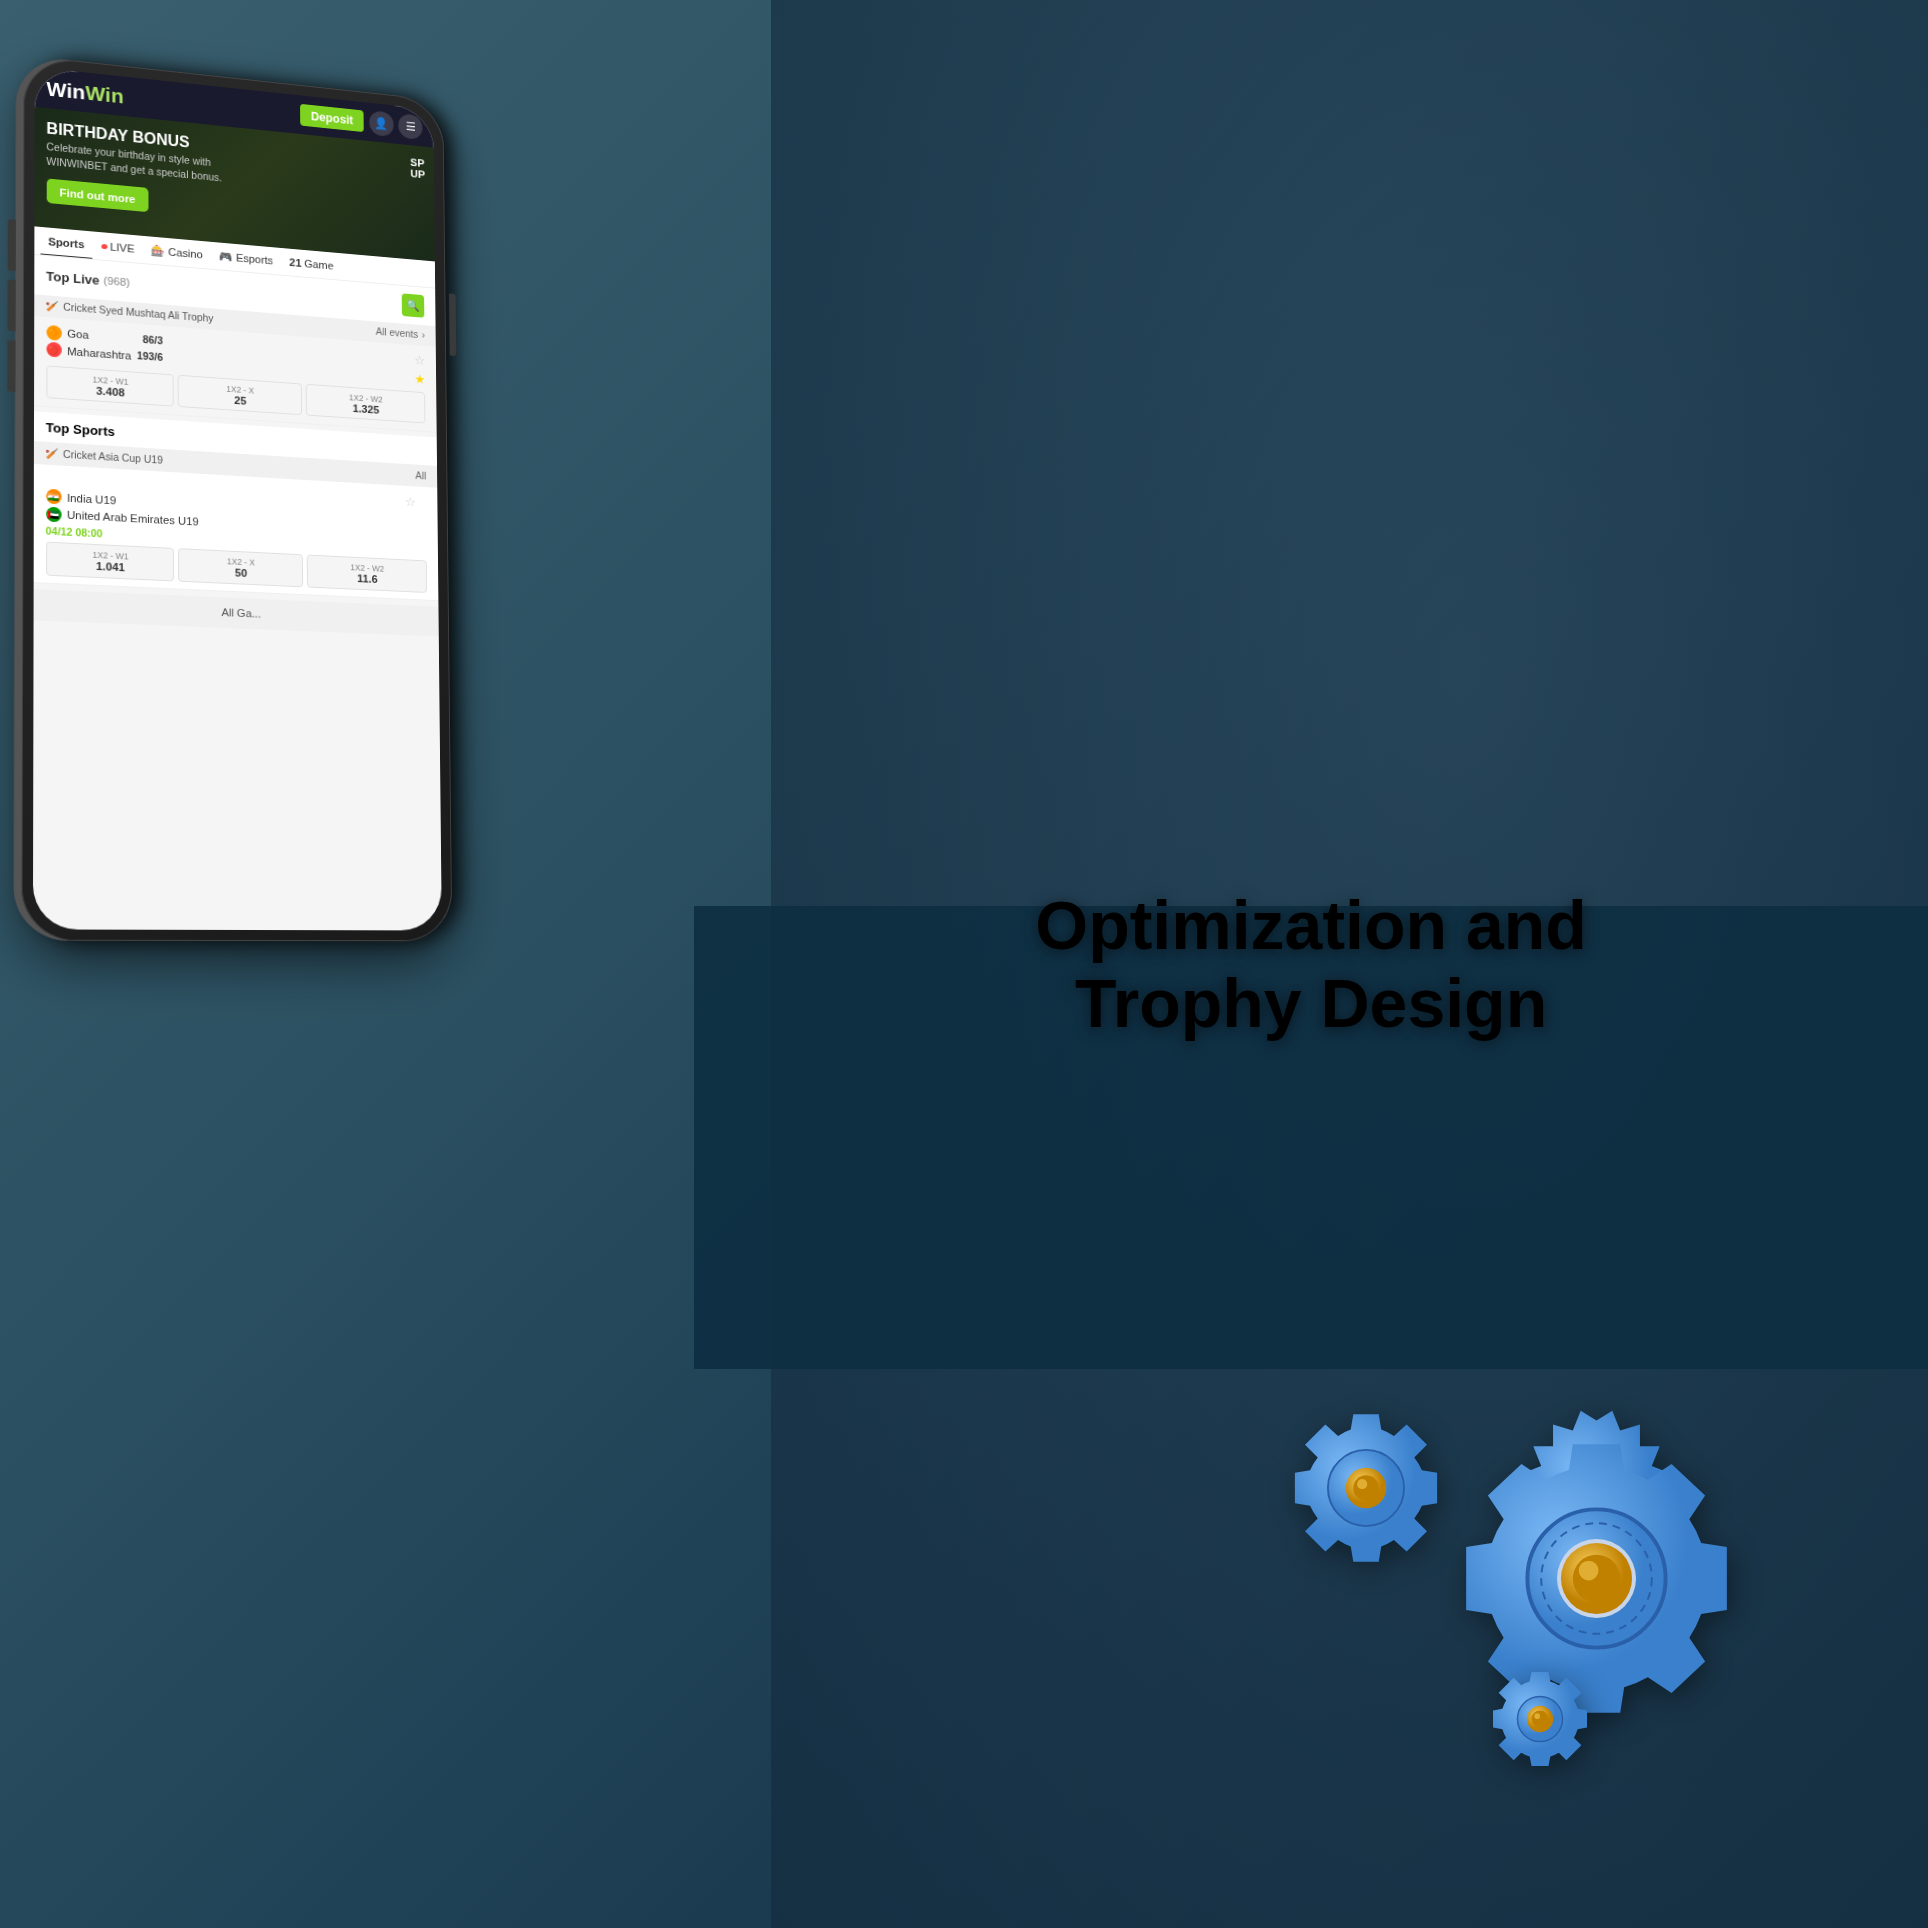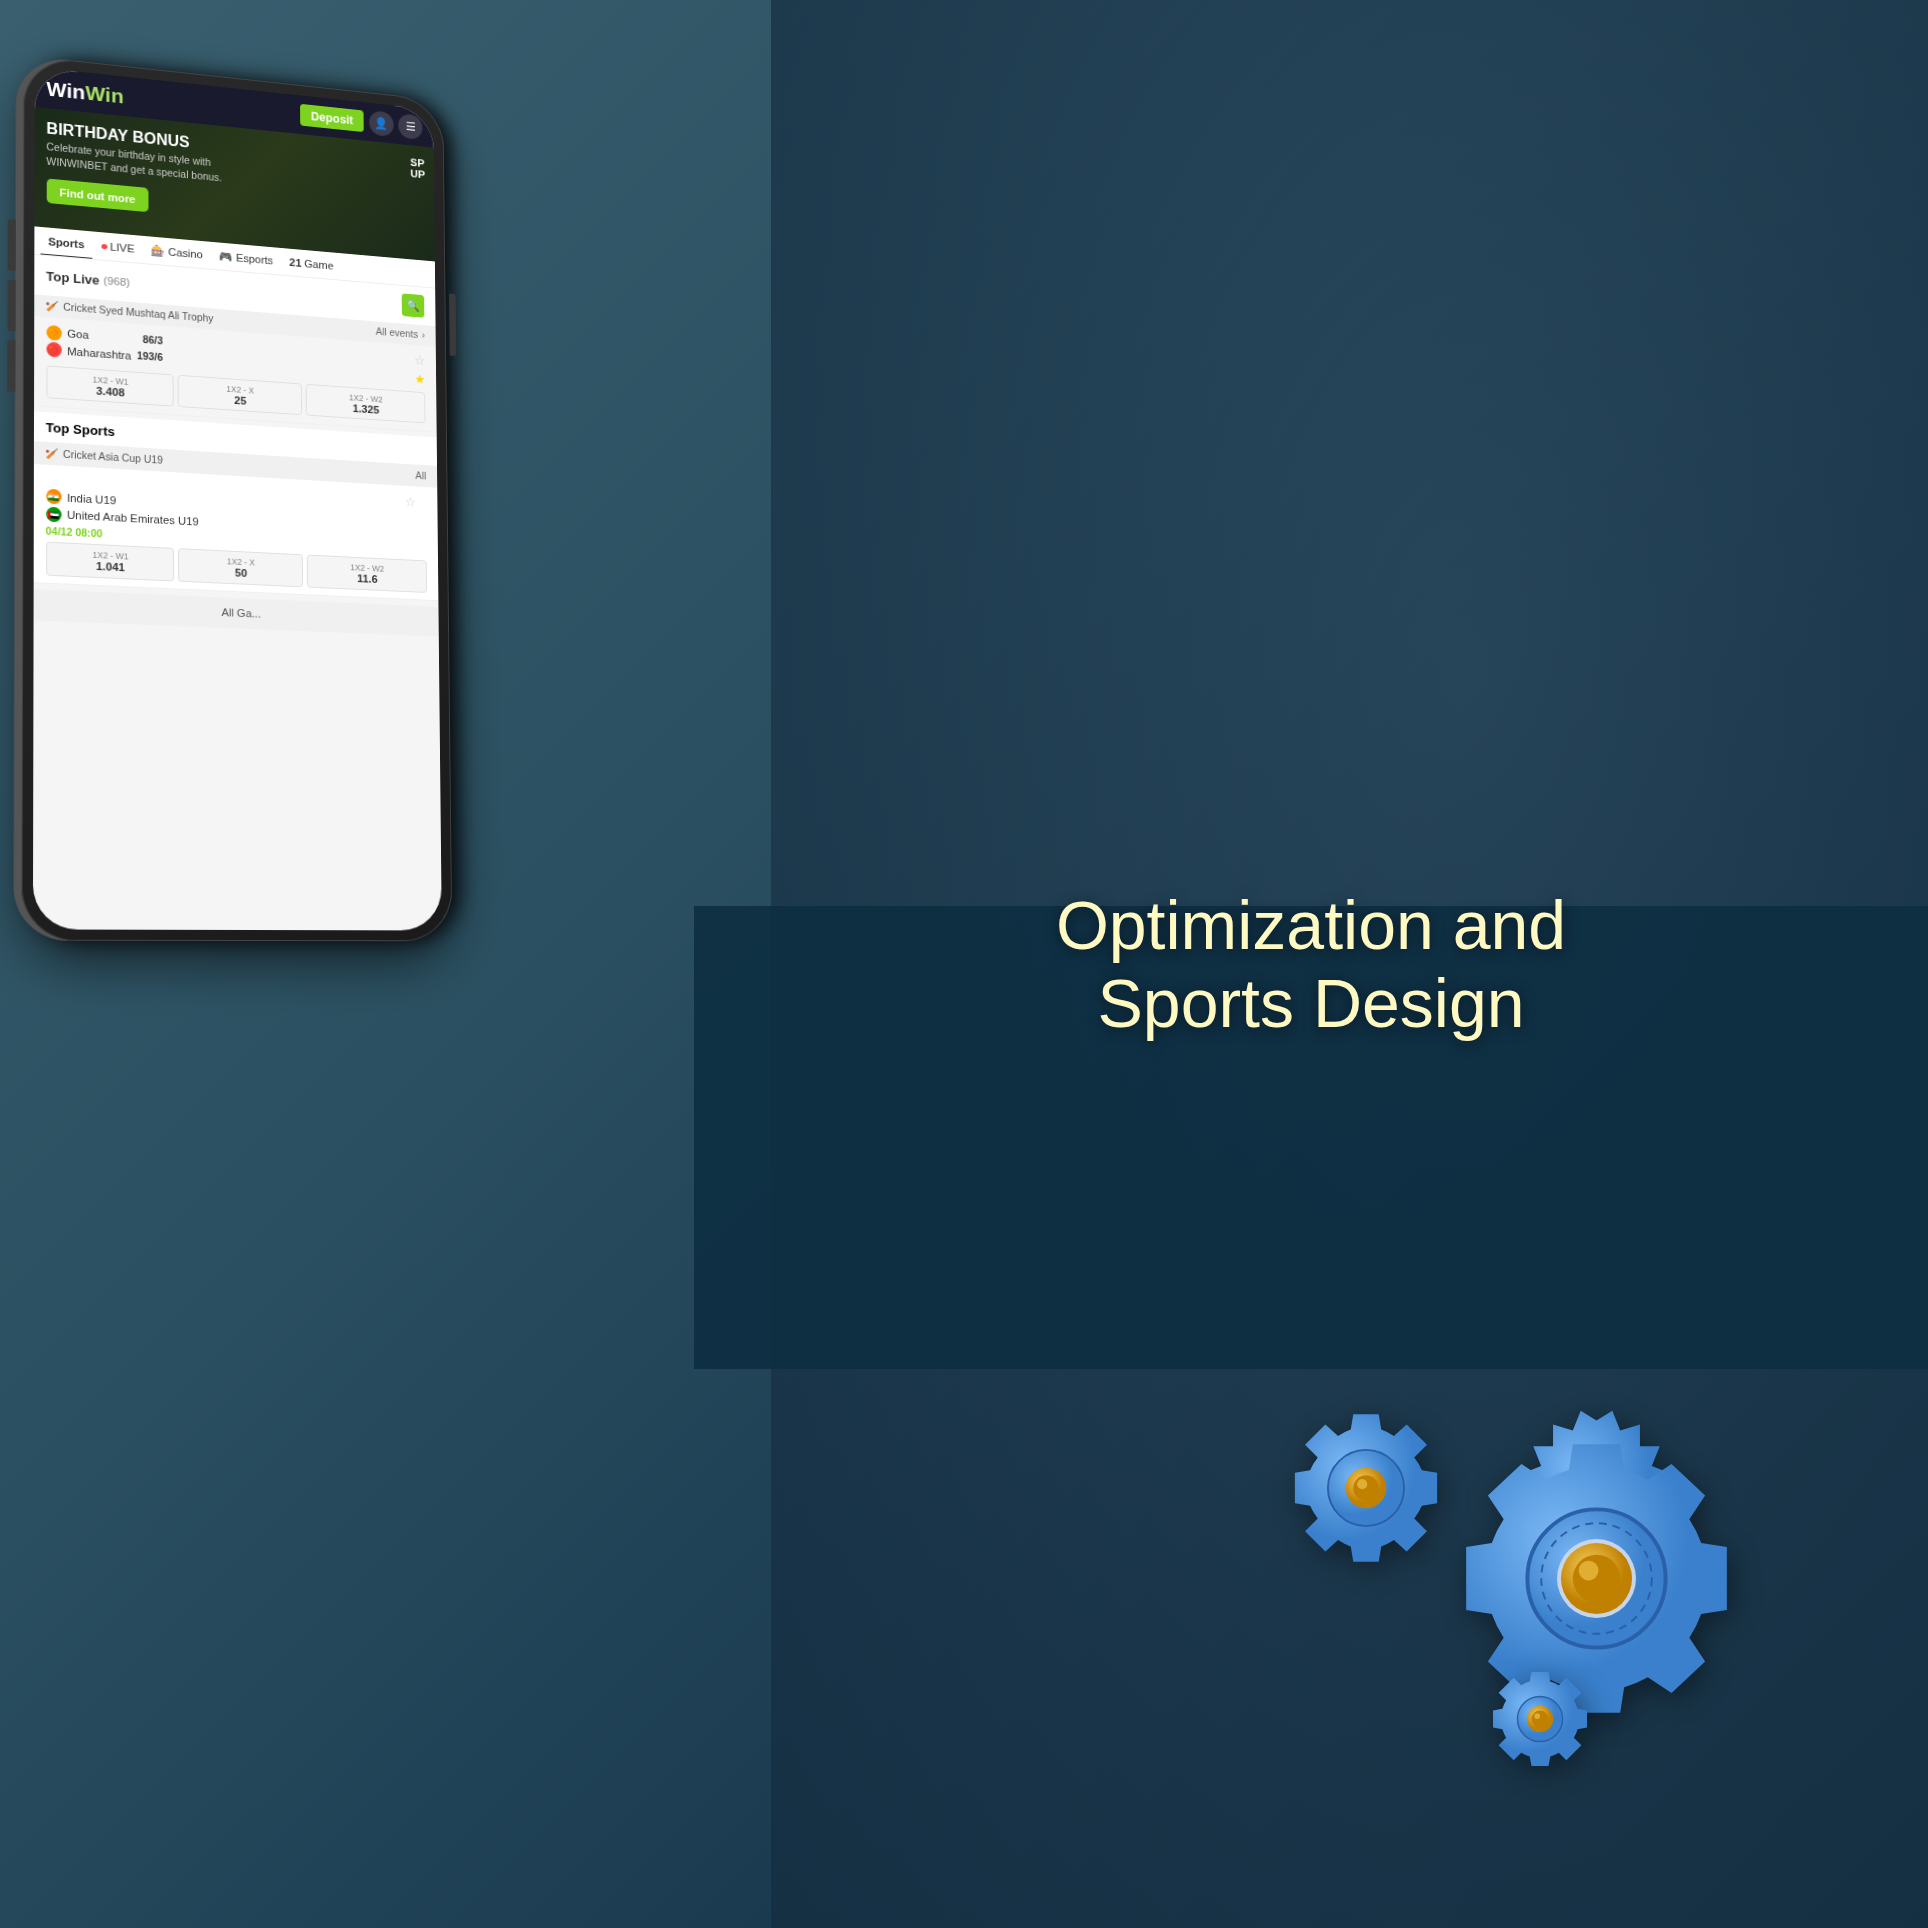--- a/index.html
+++ b/index.html
@@ -421,23 +421,23 @@
       position: absolute;
       top: 50%;
       left: 38%;
       right: 2%;
       transform: translateY(-50%);
       text-align: center;
       z-index: 25;
     }
 
     .optimization-text h1 {
-      color: #fef9c3;
+      color: #000000;
       font-size: 68px;
-      font-weight: 400;
+      font-weight: 700;
       line-height: 1.15;
       text-shadow: 0 1.9px 14px rgba(0,0,0,0.5);
     }
 
     
     .phone-notch {
       position: absolute;
       top: 0;
       left: 50%;
       transform: translateX(-50%);
@@ -455,21 +455,21 @@
 
 <div style="position:absolute;top:0;right:0;width:60%;height:100%;z-index:2;background:linear-gradient(to bottom right, rgba(30,60,80,0.4), rgba(20,45,65,0.6));overflow:hidden;">
 
   <div style="position:absolute;top:0;right:0;width:100%;height:100%;background:radial-gradient(ellipse at 60% 35%, rgba(60,90,110,0.3) 0%, rgba(20,45,65,0.8) 100%);"></div>
 </div>
 
 <div style="position:absolute;top:47%;left:36%;right:0;height:24%;background:rgba(12,45,65,0.88);z-index:10;"></div>
 
 <div class="optimization-text">
   <h1>Optimization and</h1>
-  <h1>Sports Design</h1>
+  <h1>Trophy Design</h1>
 </div>
 
 <div class="phone-wrapper">
   <div class="phone-outer">
     <div class="phone-screen">
       <div class="phone-notch"></div>
       <div class="screen-content">
 
         <div class="app-header">
           <div class="logo">

